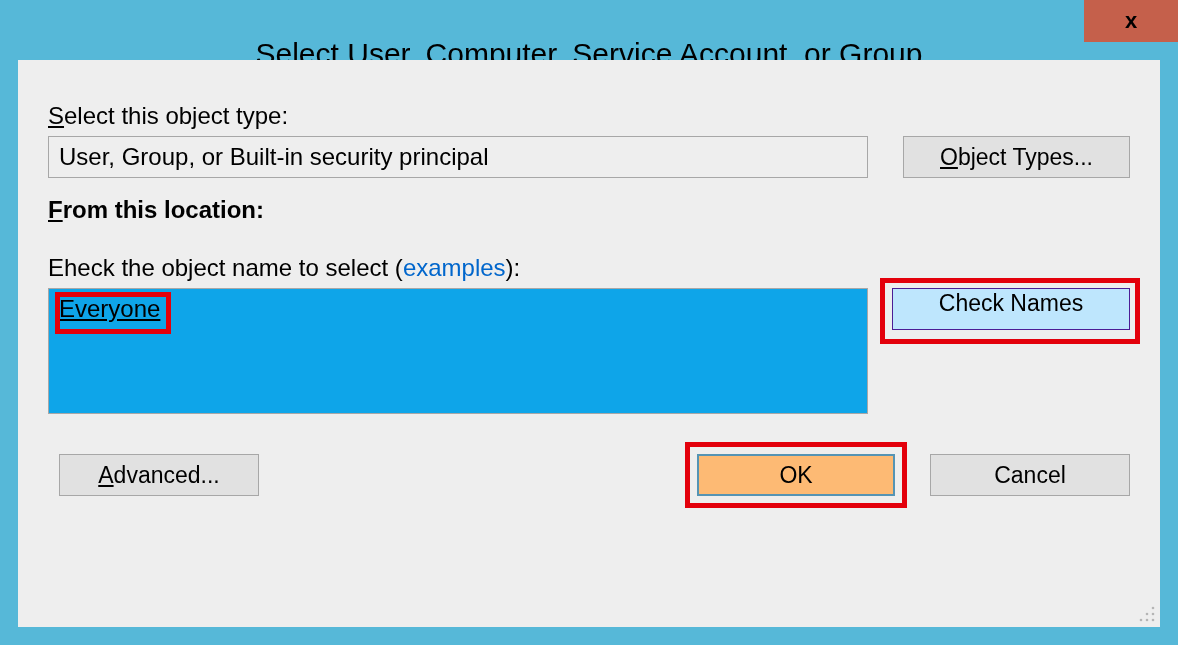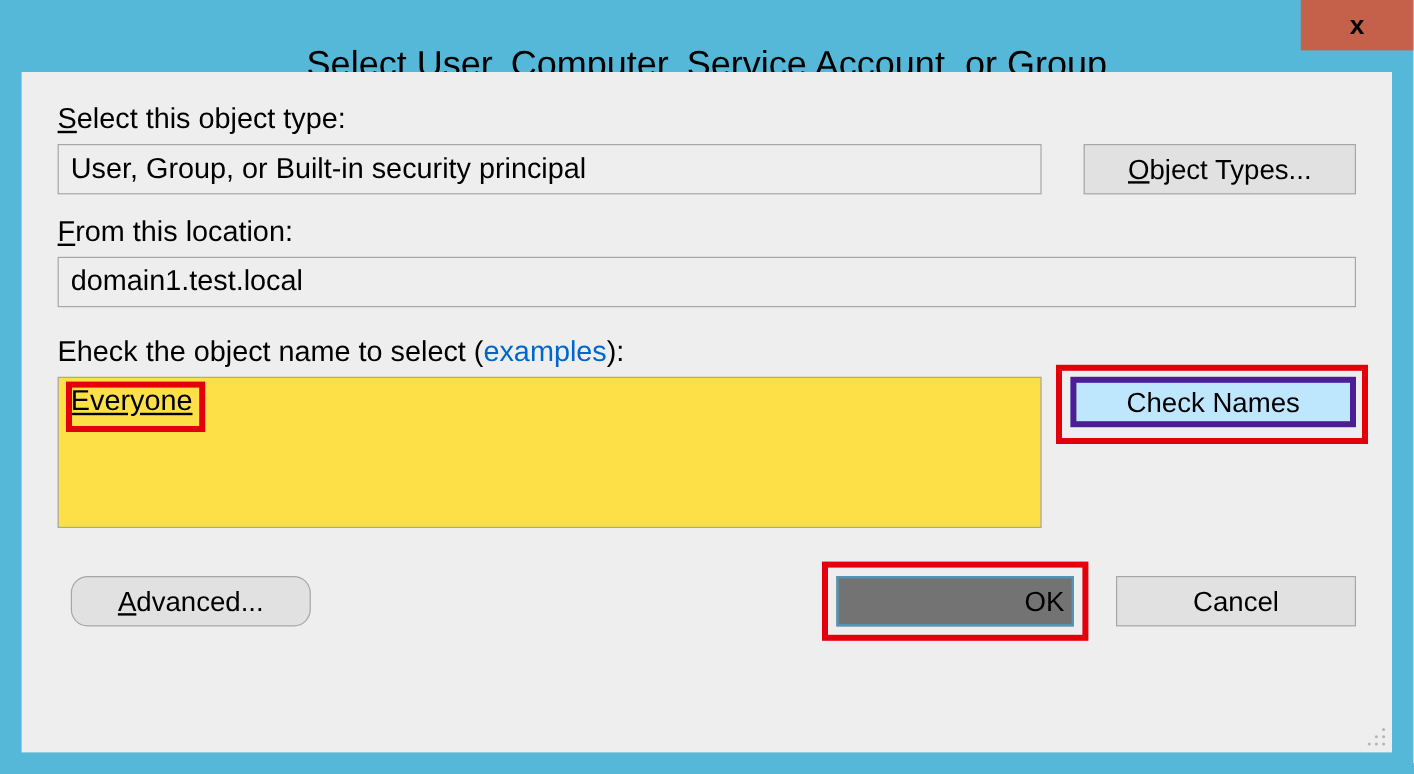--- a/index.html
+++ b/index.html
@@ -68,20 +68,21 @@
   }
   .right-col {
     width: 238px;
     display: flex;
     flex-direction: column;
   }
   .field-label {
     font-size: 24px;
     color: #000;
     margin-bottom: 6px;
+    margin-top: 16px;
   }
   .field-label .ul {
     text-decoration: underline;
   }
   .readonly-box {
     width: 100%;
     height: 42px;
     background: #eeeeee;
     border: 1px solid #a7a7a7;
     padding: 4px 10px;
@@ -101,63 +102,64 @@
     display: flex;
     align-items: center;
     justify-content: center;
     margin-left: 11px;
   }
   .std-button .ul {
     text-decoration: underline;
   }
   .row2 {
     margin-top: 18px;
+    font-weight: bold;
   }
   .object-name-label {
     font-size: 24px;
     color: #000;
     margin-top: 24px;
     margin-bottom: 6px;
   }
   .examples-link {
     color: #0066cc;
     cursor: pointer;
   }
   .textarea-wrap {
     display: flex;
     gap: 24px;
     align-items: flex-start;
   }
   .name-textarea {
     flex: 1;
     height: 126px;
-    background: #fde047;
+    background: #0ea5e9;
     border: 1px solid #a7a7a7;
     padding: 6px 10px;
     font-size: 24px;
     position: relative;
   }
   .name-value {
     text-decoration: underline;
     position: relative;
     display: inline-block;
   }
   .highlight-red-box {
     border: 5px solid #e3000b;
     position: absolute;
   }
   .check-names-btn {
     width: 238px;
     height: 42px;
     background: #bee6fd;
-    border: 5px solid #4c1d95;
+    border: 1px solid #4c1d95;
     font-size: 23px;
     cursor: pointer;
     display: flex;
-    align-items: center;
+    align-items: flex-start;
     justify-content: center;
   }
   .check-names-wrap {
     position: relative;
     width: 238px;
   }
   .bottom-row {
     display: flex;
     margin-top: 40px;
     align-items: center;
@@ -168,26 +170,26 @@
   }
   .bottom-spacer {
     flex: 1;
   }
   .ok-wrap {
     position: relative;
   }
   .ok-btn {
     width: 198px;
     height: 42px;
-    background: #737373;
+    background: #fdba74;
     border: 2px solid #5594b4;
     font-size: 23px;
     display: flex;
     align-items: center;
-    justify-content: flex-end;
+    justify-content: center;
     cursor: pointer;
   }
   .cancel-btn {
     width: 198px;
     justify-content: center;
   }
   .resize-grip {
     position: absolute;
     right: 4px;
     bottom: 4px;
@@ -246,25 +248,20 @@
         <button class="std-button">
           <span><span class="ul">O</span><span>bject Types...</span></span>
         </button>
       </div>
     </div>
 
     <div class="field-label row2">
       <span class="ul">F</span><span>rom this location:</span>
     </div>
     <div class="row">
-      <div class="left-col">
-        <div class="readonly-box">
-          <span>domain1.test.local</span>
-        </div>
-      </div>
     </div>
 
     <div class="object-name-label">
       <span class="ul">E</span><span>heck the object name to select (</span><span class="examples-link">examples</span><span>):</span>
     </div>
     <div class="textarea-wrap">
       <div class="name-textarea">
         <span class="name-value" style="position:relative;">
           <span>Everyone</span>
           <span class="highlight-red-box hl-everyone"></span>
@@ -272,21 +269,21 @@
       </div>
       <div class="check-names-wrap">
         <button class="check-names-btn">
           <span><span class="ul">C</span><span>heck Names</span></span>
         </button>
         <span class="highlight-red-box hl-checknames"></span>
       </div>
     </div>
 
     <div class="bottom-row">
-      <button class="std-button" style="width:200px;border-radius:14px;">
+      <button class="std-button" style="width:200px;">
         <span><span class="ul">A</span><span>dvanced...</span></span>
       </button>
       <div class="bottom-spacer"></div>
       <div class="ok-wrap">
         <button class="ok-btn">
           <span>OK</span>
         </button>
         <span class="highlight-red-box hl-ok"></span>
       </div>
       <button class="std-button cancel-btn">

